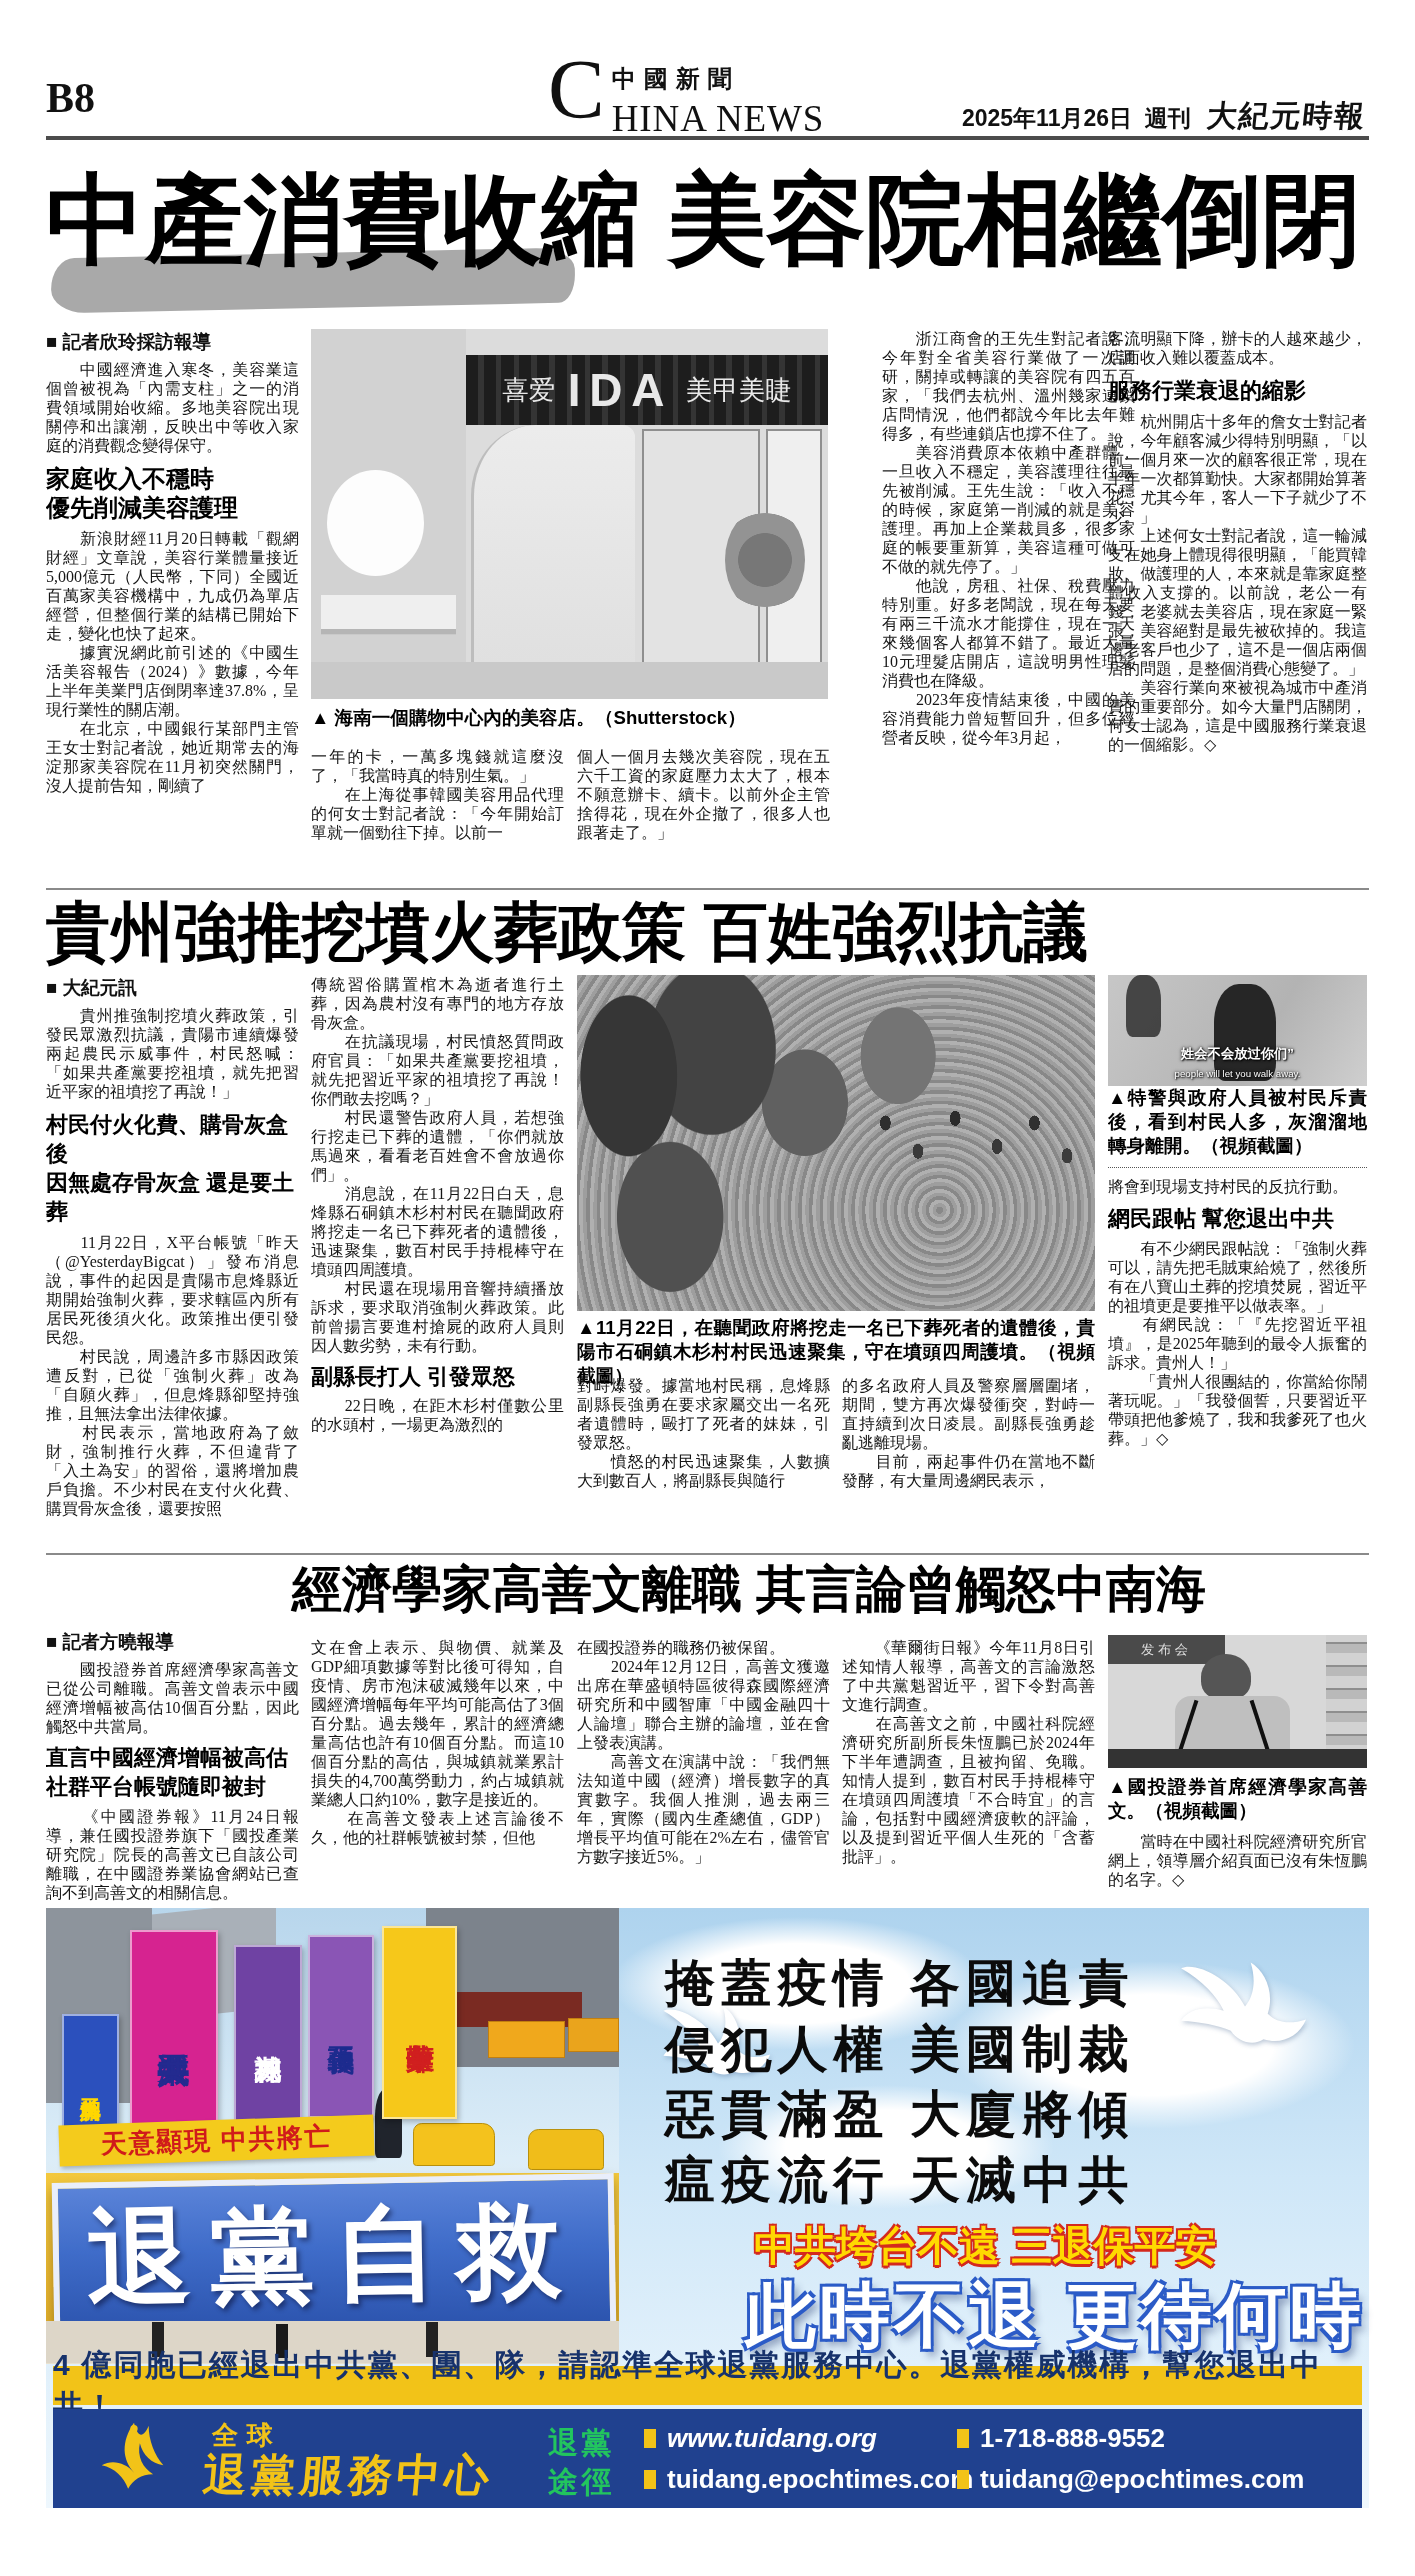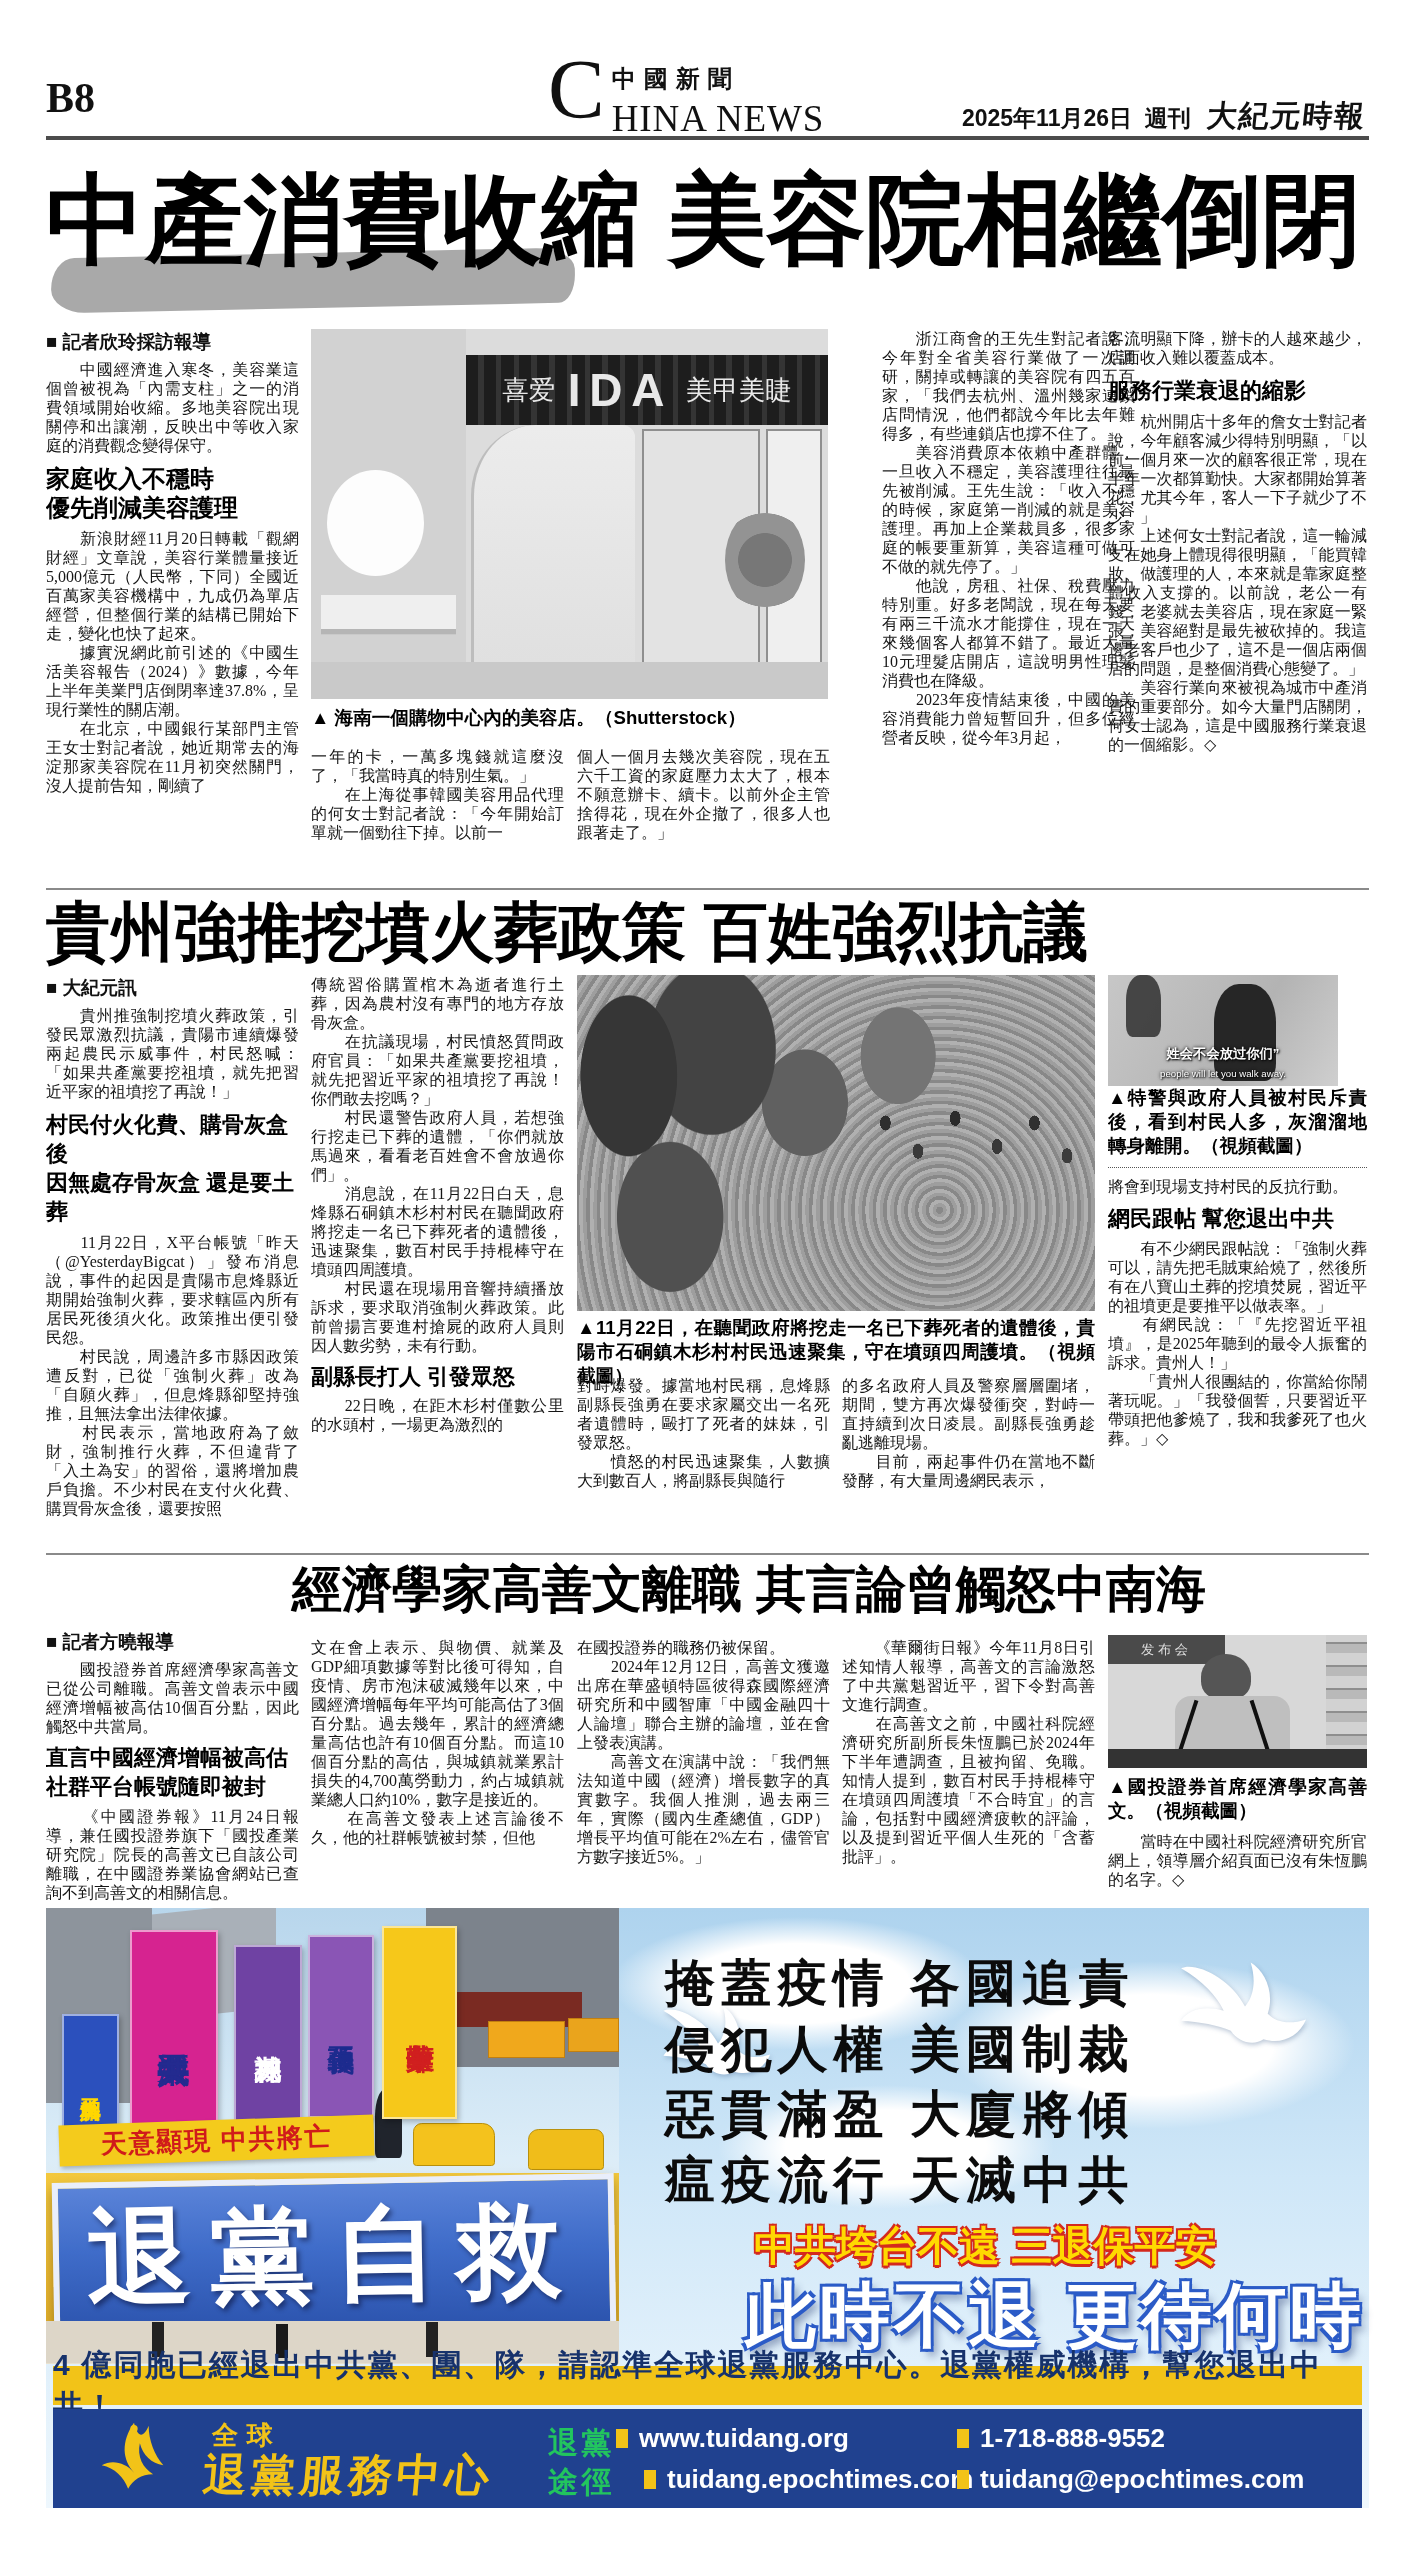--- a/index.html
+++ b/index.html
@@ -179,21 +179,21 @@
       radial-gradient(8.8px 12.4px at 88% 34%,#3c3c3c 60%,transparent 61%);"></div>
   </div>
   <div class="abs caption" style="left:577px;top:1316px;width:518px;">▲11月22日，在聽聞政府將挖走一名已下葬死者的遺體後，貴陽市石硐鎮木杉村村民迅速聚集，守在墳頭四周護墳。（視頻截圖）</div>
 
   <div class="abs col bodytext" style="left:577px;top:1376px;width:253px;height:168px;">對峙爆發。據當地村民稱，息烽縣副縣長強勇在要求家屬交出一名死者遺體時，毆打了死者的妹妹，引發眾怒。
 　　憤怒的村民迅速聚集，人數擴大到數百人，將副縣長與隨行</div>
   <div class="abs col bodytext" style="left:842px;top:1376px;width:253px;height:168px;">的多名政府人員及警察層層圍堵，期間，雙方再次爆發衝突，對峙一直持續到次日凌晨。副縣長強勇趁亂逃離現場。
 　　目前，兩起事件仍在當地不斷發酵，有大量周邊網民表示，</div>
 
   <div class="abs col" style="left:1108px;top:975px;width:259px;height:575px;">
-    <div class="photo gray" style="position:relative;width:230px;height:111px;background:linear-gradient(120deg,#c7c7c7,#b3b3b3 60%,#cfcfcf);">
+    <div class="photo gray" style="position:relative;width:259px;height:111px;background:linear-gradient(120deg,#c7c7c7,#b3b3b3 60%,#cfcfcf);">
       <div class="figure-dark" style="left:106px;top:8.8px;width:62px;height:97px;"></div>
       <div class="figure-dark" style="left:17.7px;top:0px;width:35px;height:62px;opacity:.8;"></div>
       <div class="vid-sub" style="bottom:23px;font-size:13.3px;">姓会不会放过你们”</div>
       <div class="vid-sub" style="bottom:7px;font-size:9.7px;font-weight:normal;">people will let you walk away.</div>
     </div>
     <div class="caption" style="margin-top:0;">▲特警與政府人員被村民斥責後，看到村民人多，灰溜溜地轉身離開。（視頻截圖）</div>
     <div class="dotted-sep"></div>
     <div class="bodytext">將會到現場支持村民的反抗行動。</div>
     <div class="subhead small" style="margin:8.8px 0 5.3px 0;">網民跟帖 幫您退出中共</div>
     <div class="bodytext">　　有不少網民跟帖說：「強制火葬可以，請先把毛賊東給燒了，然後所有在八寶山土葬的挖墳焚屍，習近平的祖墳更是要推平以做表率。」
@@ -290,21 +290,21 @@
 
     <div class="abs footer" style="left:7px;top:501px;width:1309px;height:99px;">
       <svg class="abs" style="left:35px;top:5.3px;width:92px;height:88px;" viewBox="0 0 120 120">
         <path d="M60 12 C42 38 44 62 60 80 C48 66 30 62 16 70 C34 74 46 86 52 102 C58 90 70 82 86 82 C72 74 64 58 68 40 C72 56 84 68 100 70 C88 56 80 36 80 16 C74 30 66 36 60 12 Z" fill="#f2c318"></path>
         <circle cx="60" cy="20" r="5" fill="#f2c318"></circle>
       </svg>
       <div class="abs tuidang-global" style="left:159px;top:8.8px;">全球</div>
       <div class="abs tuidang-name" style="left:150px;top:37px;">退黨服務中心</div>
       <div class="abs midlabel" style="left:495px;top:14px;">退黨</div>
       <div class="abs midlabel" style="left:495px;top:53px;">途徑</div>
-      <div class="abs contact" style="left:563px;top:14px;">
+      <div class="abs contact" style="left:591px;top:14px;font-style:italic;">
         <span class="bullet"></span>
         <span>www.tuidang.org</span>
       </div>
       <div class="abs contact" style="left:591px;top:55px;">
         <span class="bullet"></span>
         <span>tuidang.epochtimes.com</span>
       </div>
       <div class="abs contact" style="left:904px;top:14px;">
         <span class="bullet"></span>
         <span>1-718-888-9552</span>

